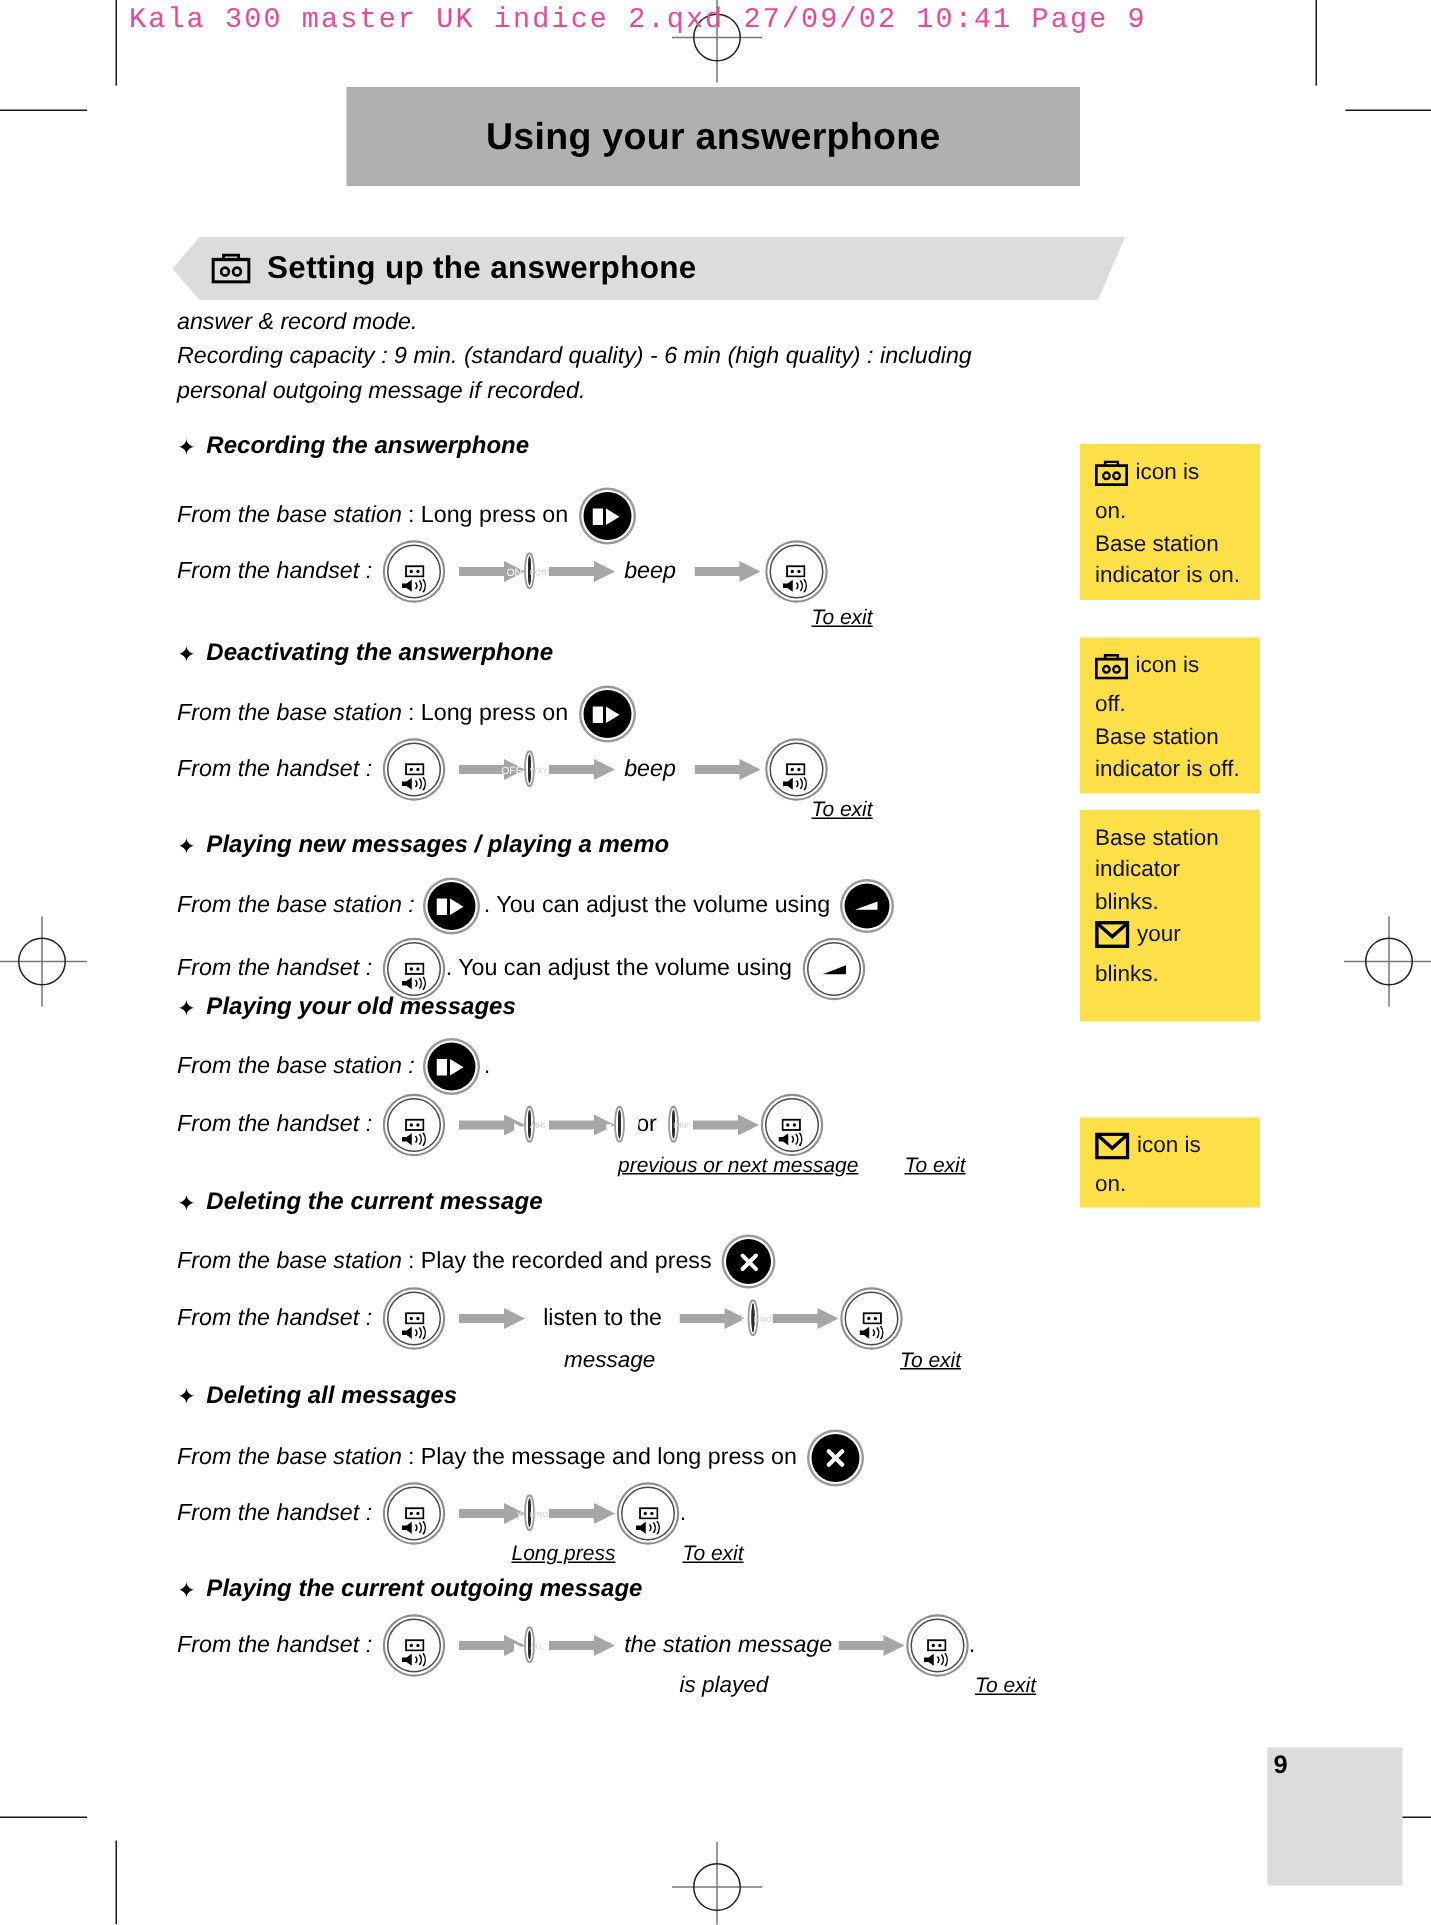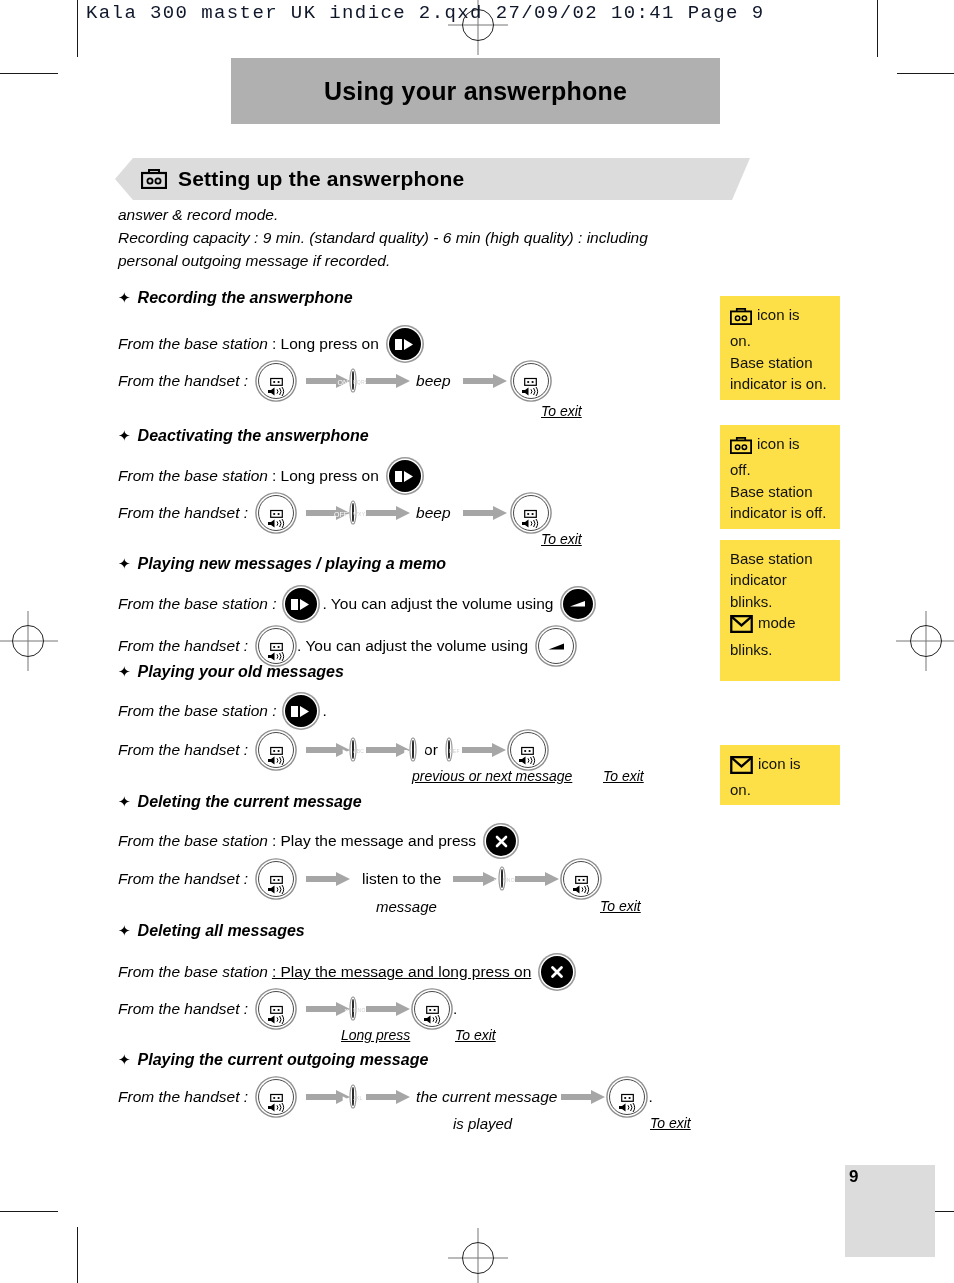--- a/index.html
+++ b/index.html
@@ -16,21 +16,21 @@
   .mark{position:absolute;background:#1a1a1a;}
   .reg{position:absolute;}
   .reg .v{position:absolute;left:50%;top:0;width:1px;height:100%;background:#777;transform:translateX(-50%);}
   .reg .h{position:absolute;top:50%;left:0;height:1px;width:100%;background:#777;transform:translateY(-50%);}
   .reg .c{position:absolute;left:50%;top:50%;width:30px;height:30px;border:1px solid #222;border-radius:50%;transform:translate(-50%,-50%);background:transparent;}
 
   
   .filehdr{
     position:absolute;left:86px;top:2px;
     font-family:"Liberation Mono", monospace;
-    font-size:19px;letter-spacing:1.4px;white-space:nowrap;color:#0f172a;
+    font-size:19px;letter-spacing:1.4px;white-space:nowrap;color:#ec4899;
   }
 
   
   .pagetitle{
     position:absolute;left:231px;top:58px;width:489px;height:66px;
     background:#b0b0b0;
     display:flex;align-items:center;justify-content:center;
   }
   .pagetitle span{
     font-size:25px;font-weight:bold;letter-spacing:.2px;color:#000;
@@ -502,21 +502,21 @@
 <div class="cap" style="left:412px;top:768px;">previous or next message</div>
 <div class="cap" style="left:603px;top:768px;">To exit</div>
 
 <div class="h3" style="left:118px;top:793px;">
   <span class="dia">✦</span>
   <span>Deleting the current message</span>
 </div>
 
 <div class="row" style="left:118px;top:826px;">
   <span class="lbl">From the base station</span>
-  <span class="plain" style="margin-left:4px;">: Play the message and press</span>
+  <span class="plain" style="margin-left:4px;">: Play the recorded and press</span>
   <span class="btn" style="margin-left:10px;">
     <span class="bb">
       <svg width="15" height="15" viewBox="0 0 15 15">
           <path d="M3 3 L12 12 M12 3 L3 12" stroke="#fff" stroke-width="2.6" stroke-linecap="round"></path>
         </svg>
     </span>
   </span>
 </div>
 
 <div class="row" style="left:118px;top:861px;">
@@ -586,21 +586,21 @@
 <div class="cap nound" style="left:376px;top:898px;font-size:15px;">message</div>
 <div class="cap" style="left:600px;top:898px;">To exit</div>
 
 <div class="h3" style="left:118px;top:922px;">
   <span class="dia">✦</span>
   <span>Deleting all messages</span>
 </div>
 
 <div class="row" style="left:118px;top:956px;">
   <span class="lbl">From the base station</span>
-  <span class="plain" style="margin-left:4px;text-decoration:underline;">: Play the message and long press on</span>
+  <span class="plain" style="margin-left:4px;">: Play the message and long press on</span>
   <span class="btn" style="margin-left:10px;">
     <span class="bb big">
       <svg width="16" height="16" viewBox="0 0 16 16">
           <path d="M3.5 3.5 L12.5 12.5 M12.5 3.5 L3.5 12.5" stroke="#fff" stroke-width="2.8" stroke-linecap="round"></path>
         </svg>
     </span>
   </span>
 </div>
 
 <div class="row" style="left:118px;top:991px;">
@@ -701,21 +701,21 @@
       <span class="num">5</span>
       <span class="sup">▶</span>
       <span class="let">JKL</span>
     </span>
   </span>
   <span class="arw" style="margin-left:12px;">
     <svg width="44" height="14" viewBox="0 0 44 14">
         <polygon points="0,4 30,4 30,0 44,7 30,14 30,10 0,10" fill="#a6a6a6"></polygon>
       </svg>
   </span>
-  <span class="ital" style="margin-left:6px;">the current message</span>
+  <span class="ital" style="margin-left:6px;">the station message</span>
   <span class="arw" style="margin-left:4px;">
     <svg width="44" height="14" viewBox="0 0 44 14">
         <polygon points="0,4 30,4 30,0 44,7 30,14 30,10 0,10" fill="#a6a6a6"></polygon>
       </svg>
   </span>
   <span class="btn" style="margin-left:4px;">
     <span class="hk">
       <span class="mini">
         <svg width="13" height="9" viewBox="0 0 13 9">
             <rect x="0.7" y="1.5" width="11.6" height="6.8" fill="none" stroke="#000" stroke-width="1.2"></rect>
@@ -773,21 +773,21 @@
 <div class="note" style="left:720px;top:540px;width:120px;height:141px;">
   <span class="ln">Base station</span>
   <span class="ln">indicator</span>
   <span class="ln">blinks.</span>
   <span class="ln">
     <span class="ic">
       <svg width="23" height="18" viewBox="0 0 24 19">
         <rect x="1.2" y="1.2" width="21.6" height="16.6" fill="none" stroke="#000" stroke-width="2.4"></rect>
         <polyline points="1.8,2 12,11 22.2,2" fill="none" stroke="#000" stroke-width="2.4"></polyline>
       </svg>
-    </span><span>mode</span>
+    </span><span>your</span>
   </span>
   <span class="ln">blinks.</span>
 </div>
 
 <div class="note" style="left:720px;top:745px;width:120px;height:60px;">
   <span class="ln">
     <span class="ic">
       <svg width="23" height="18" viewBox="0 0 24 19">
         <rect x="1.2" y="1.2" width="21.6" height="16.6" fill="none" stroke="#000" stroke-width="2.4"></rect>
         <polyline points="1.8,2 12,11 22.2,2" fill="none" stroke="#000" stroke-width="2.4"></polyline>

